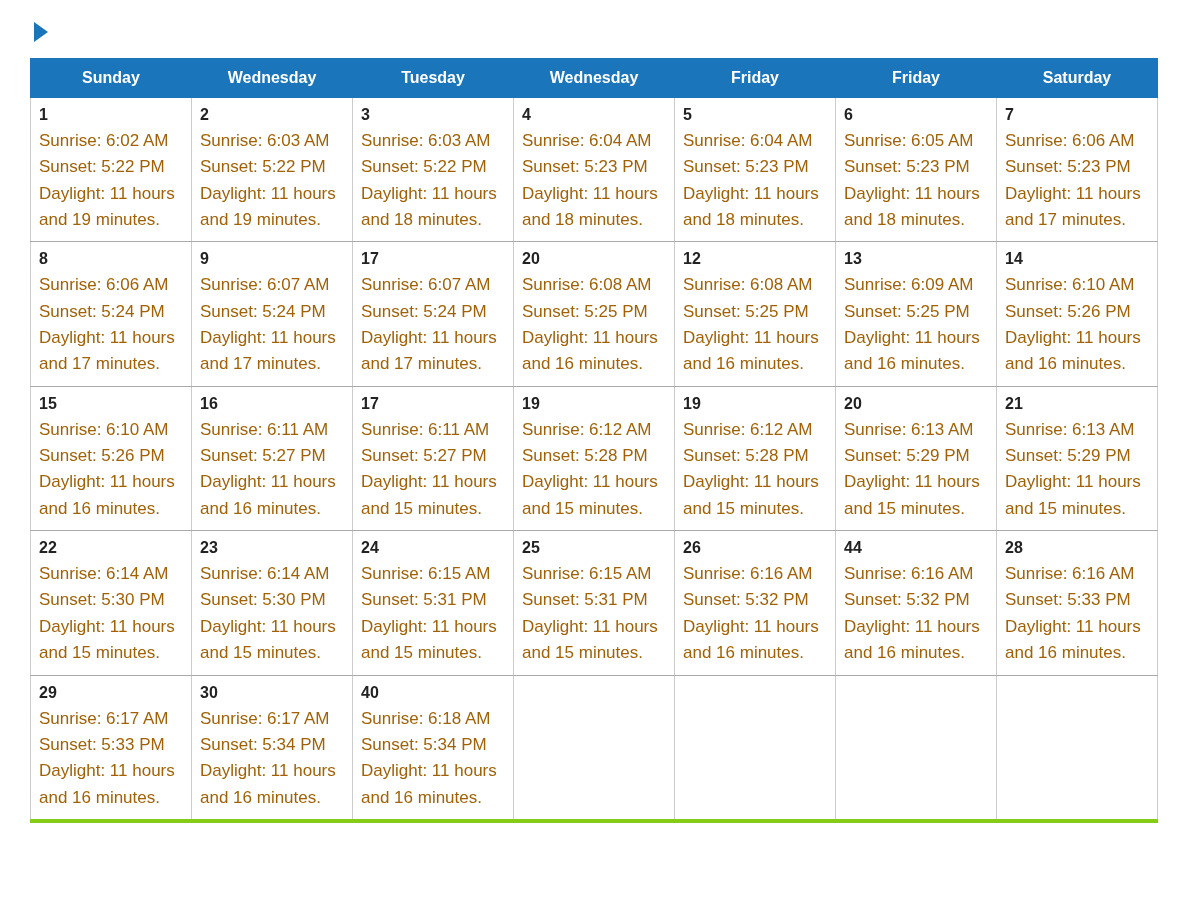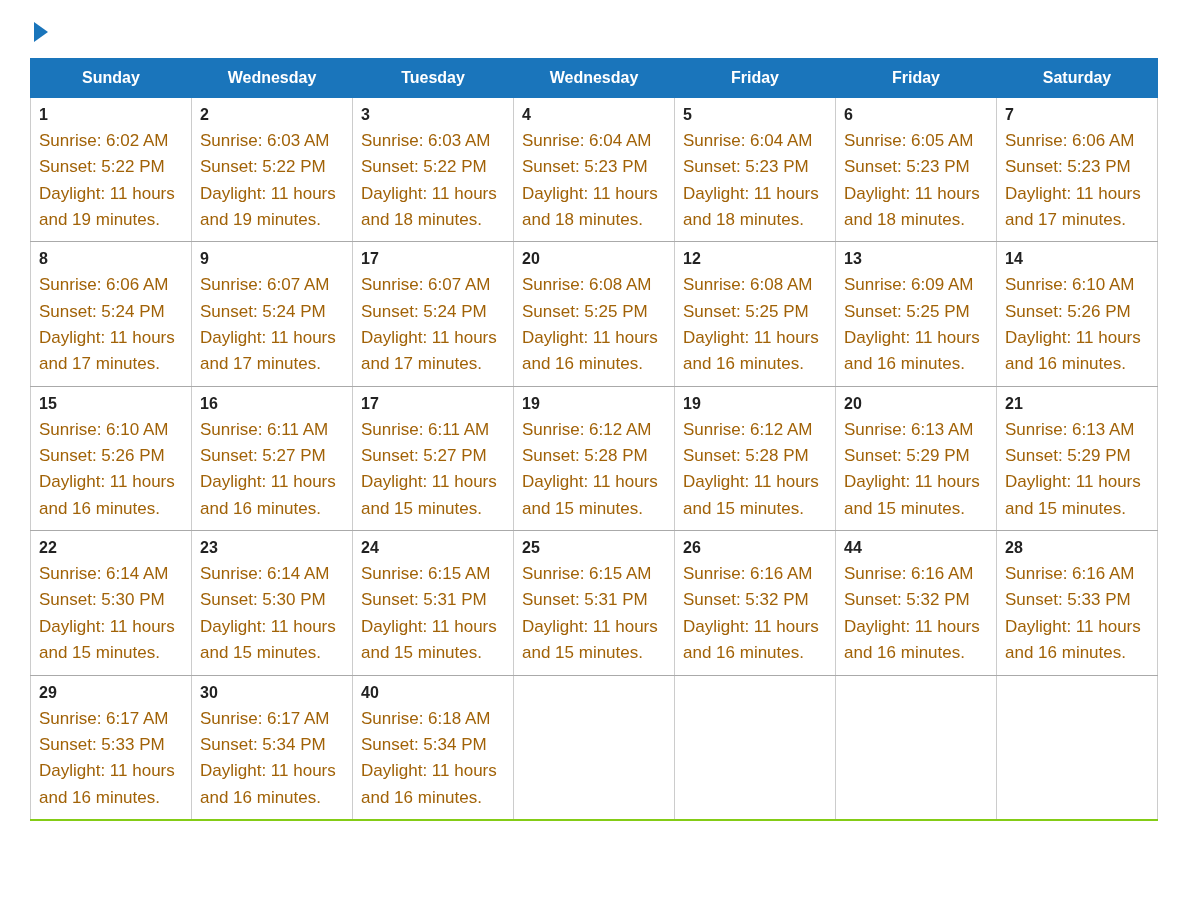--- a/index.html
+++ b/index.html
@@ -100,21 +100,21 @@
     }
     .day-info {
       font-size: 17px;
       line-height: 1.55;
       color: #a16207;
     }
     tr td {
       border-bottom: 1px solid #aaa;
     }
     tr:last-child td {
-      border-bottom: 2px solid #84cc16;
+      border-bottom: 4px solid #84cc16;
     }
   </style>
 </head>
 <body>
 
 <div class="header">
   <div class="logo">
     <div class="logo-top">
       <span class="logo-general"></span>
       <div class="logo-arrow"></div>

